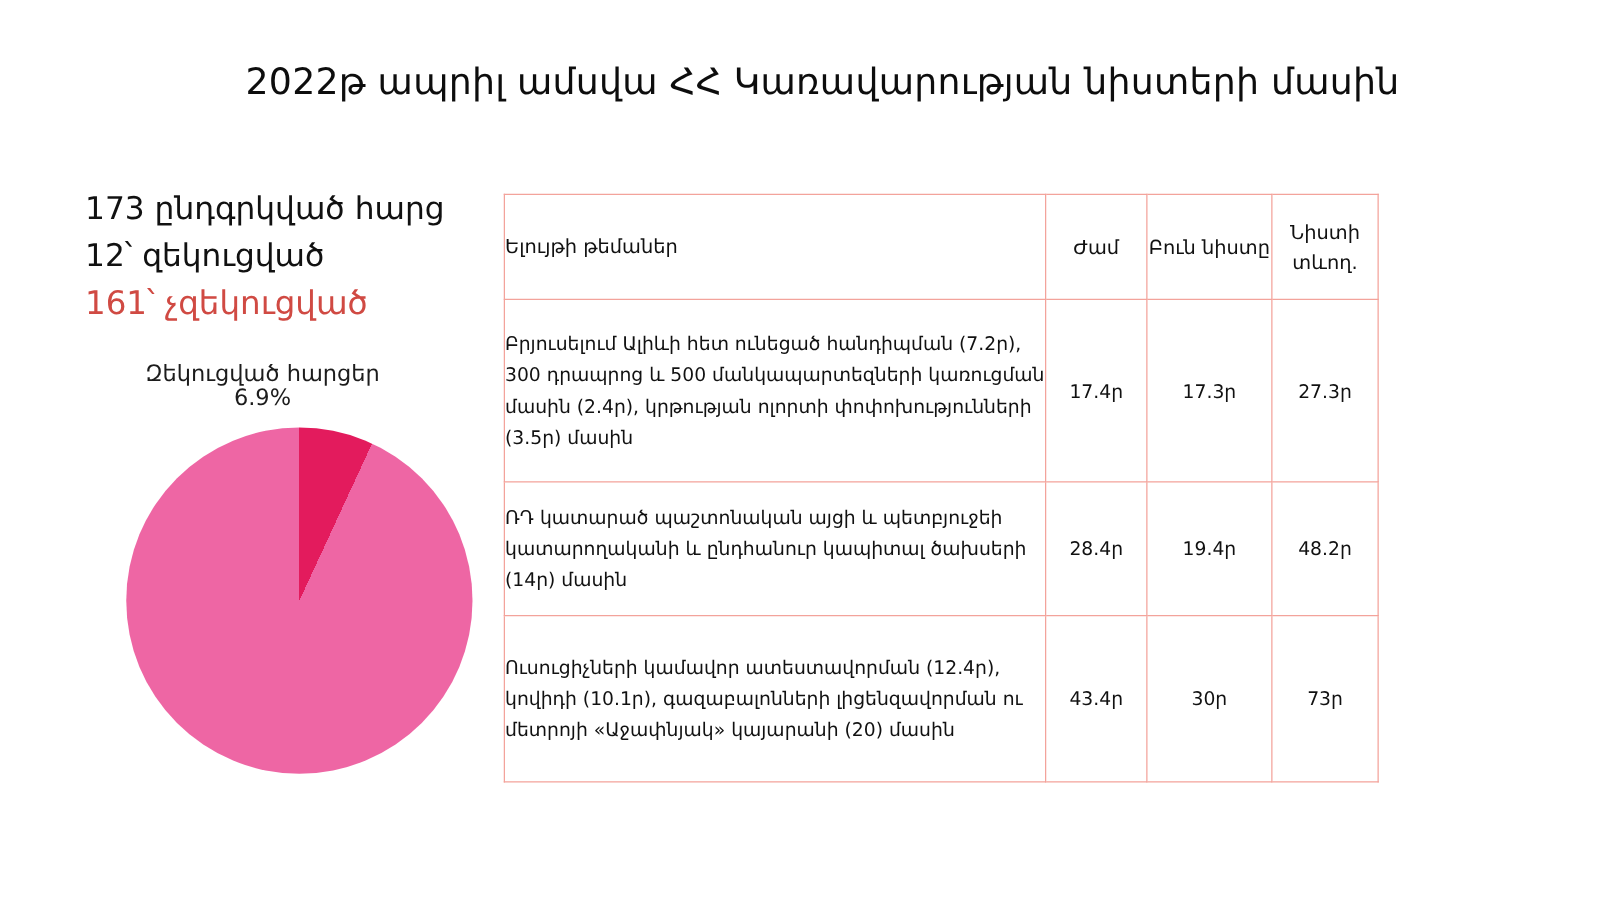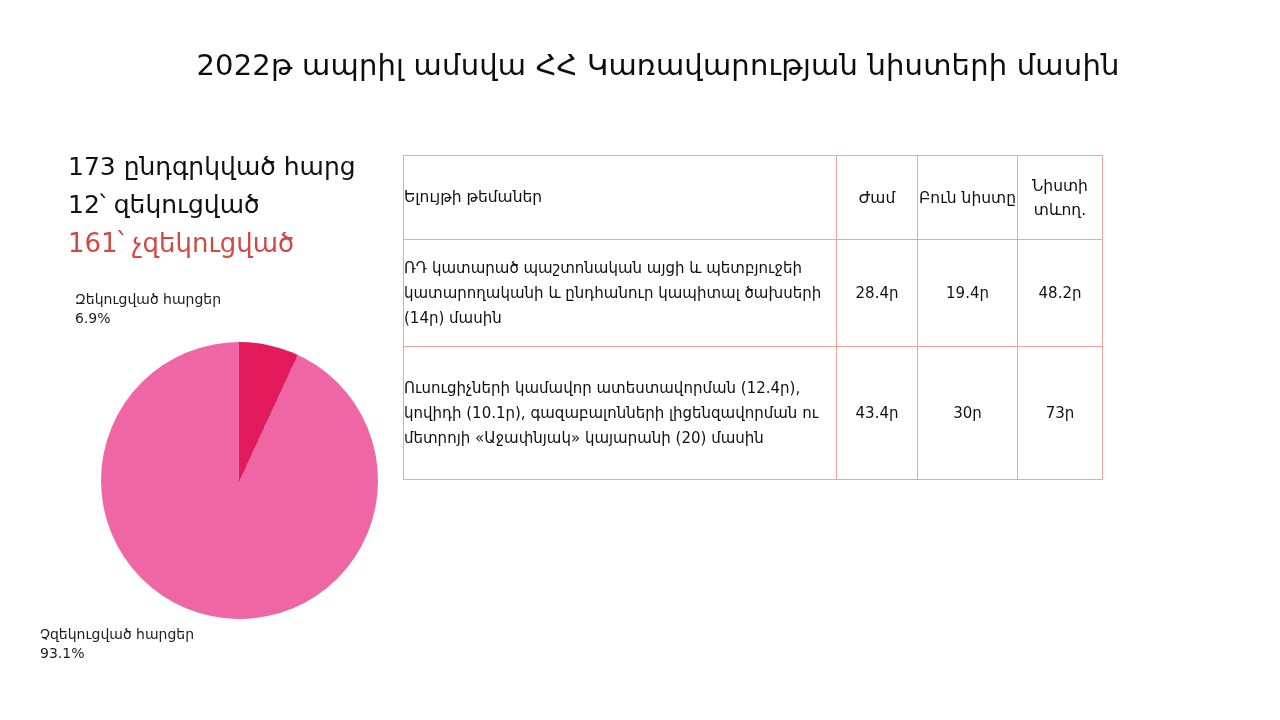--- a/index.html
+++ b/index.html
@@ -53,22 +53,22 @@
   .chart-block {
     position: absolute;
     left: 30px;
     top: 290px;
     width: 370px;
     height: 380px;
   }
   .pie-label {
     position: absolute;
     width: 100%;
-    text-align: left;
-    font-size: 14px;
+    text-align: center;
+    font-size: 18px;
     line-height: 19px;
     color: #1c1c1c;
   }
   .pie-label.top  { top: 0px; left: 45px; width: 270px; }
   .pie-label.bottom { top: 335px; left: 10px; width: 330px; }
   .pie-label .pct { display: block; }
 
   .pie {
     position: absolute;
     left: 141px;
@@ -147,40 +147,42 @@
 
 <div class="chart-block">
 
   <div class="pie-label top">
     <span>Զեկուցված հարցեր</span>
     <span class="pct">6.9%</span>
   </div>
 
   <div class="pie" id="pie-graphic" style="background: conic-gradient(rgb(227, 27, 93) 0deg, rgb(227, 27, 93) 24.84deg, rgb(238, 102, 164) 24.84deg, rgb(238, 102, 164) 360deg);"></div>
 
-  <div class="pie-label bottom">
-    <span>Չզեկուցված հարցեր</span>
-    <span class="pct">93.1%</span>
-  </div>
 </div>
 
 <div class="tbl-wrap">
   <table class="agenda">
     <colgroup>
       <col class="c-topic">
         <col class="c-time">
         <col class="c-main">
         <col class="c-dur">
     </colgroup>
     <tbody>
       <tr class="row-head">
         <td class="cell-head">Ելույթի թեմաներ</td>
         <td class="cell-num-head">Ժամ</td>
         <td class="cell-num-head">Բուն նիստը</td>
         <td class="cell-num-head">Նիստի տևող.</td>
+      </tr>
+      <tr class="row-1">
+        <td class="cell-topic">Բրյուսելում Ալիևի հետ ունեցած հանդիպման (7.2ր), 300 դրապրոց և 500 մանկապարտեզների կառուցման մասին (2.4ր),  կրթության ոլորտի փոփոխությունների (3.5ր) մասին</td>
+        <td class="cell-num">17.4ր</td>
+        <td class="cell-num">17.3ր</td>
+        <td class="cell-num">27.3ր</td>
       </tr>
       <tr class="row-2">
         <td class="cell-topic">ՌԴ կատարած պաշտոնական այցի և պետբյուջեի կատարողականի և ընդհանուր կապիտալ ծախսերի (14ր) մասին</td>
         <td class="cell-num">28.4ր</td>
         <td class="cell-num">19.4ր</td>
         <td class="cell-num">48.2ր</td>
       </tr>
       <tr class="row-3">
         <td class="cell-topic">Ուսուցիչների կամավոր ատեստավորման (12.4ր), կովիդի (10.1ր), գազաբալոնների լիցենզավորման ու մետրոյի «Աջափնյակ» կայարանի (20) մասին</td>
         <td class="cell-num">43.4ր</td>

